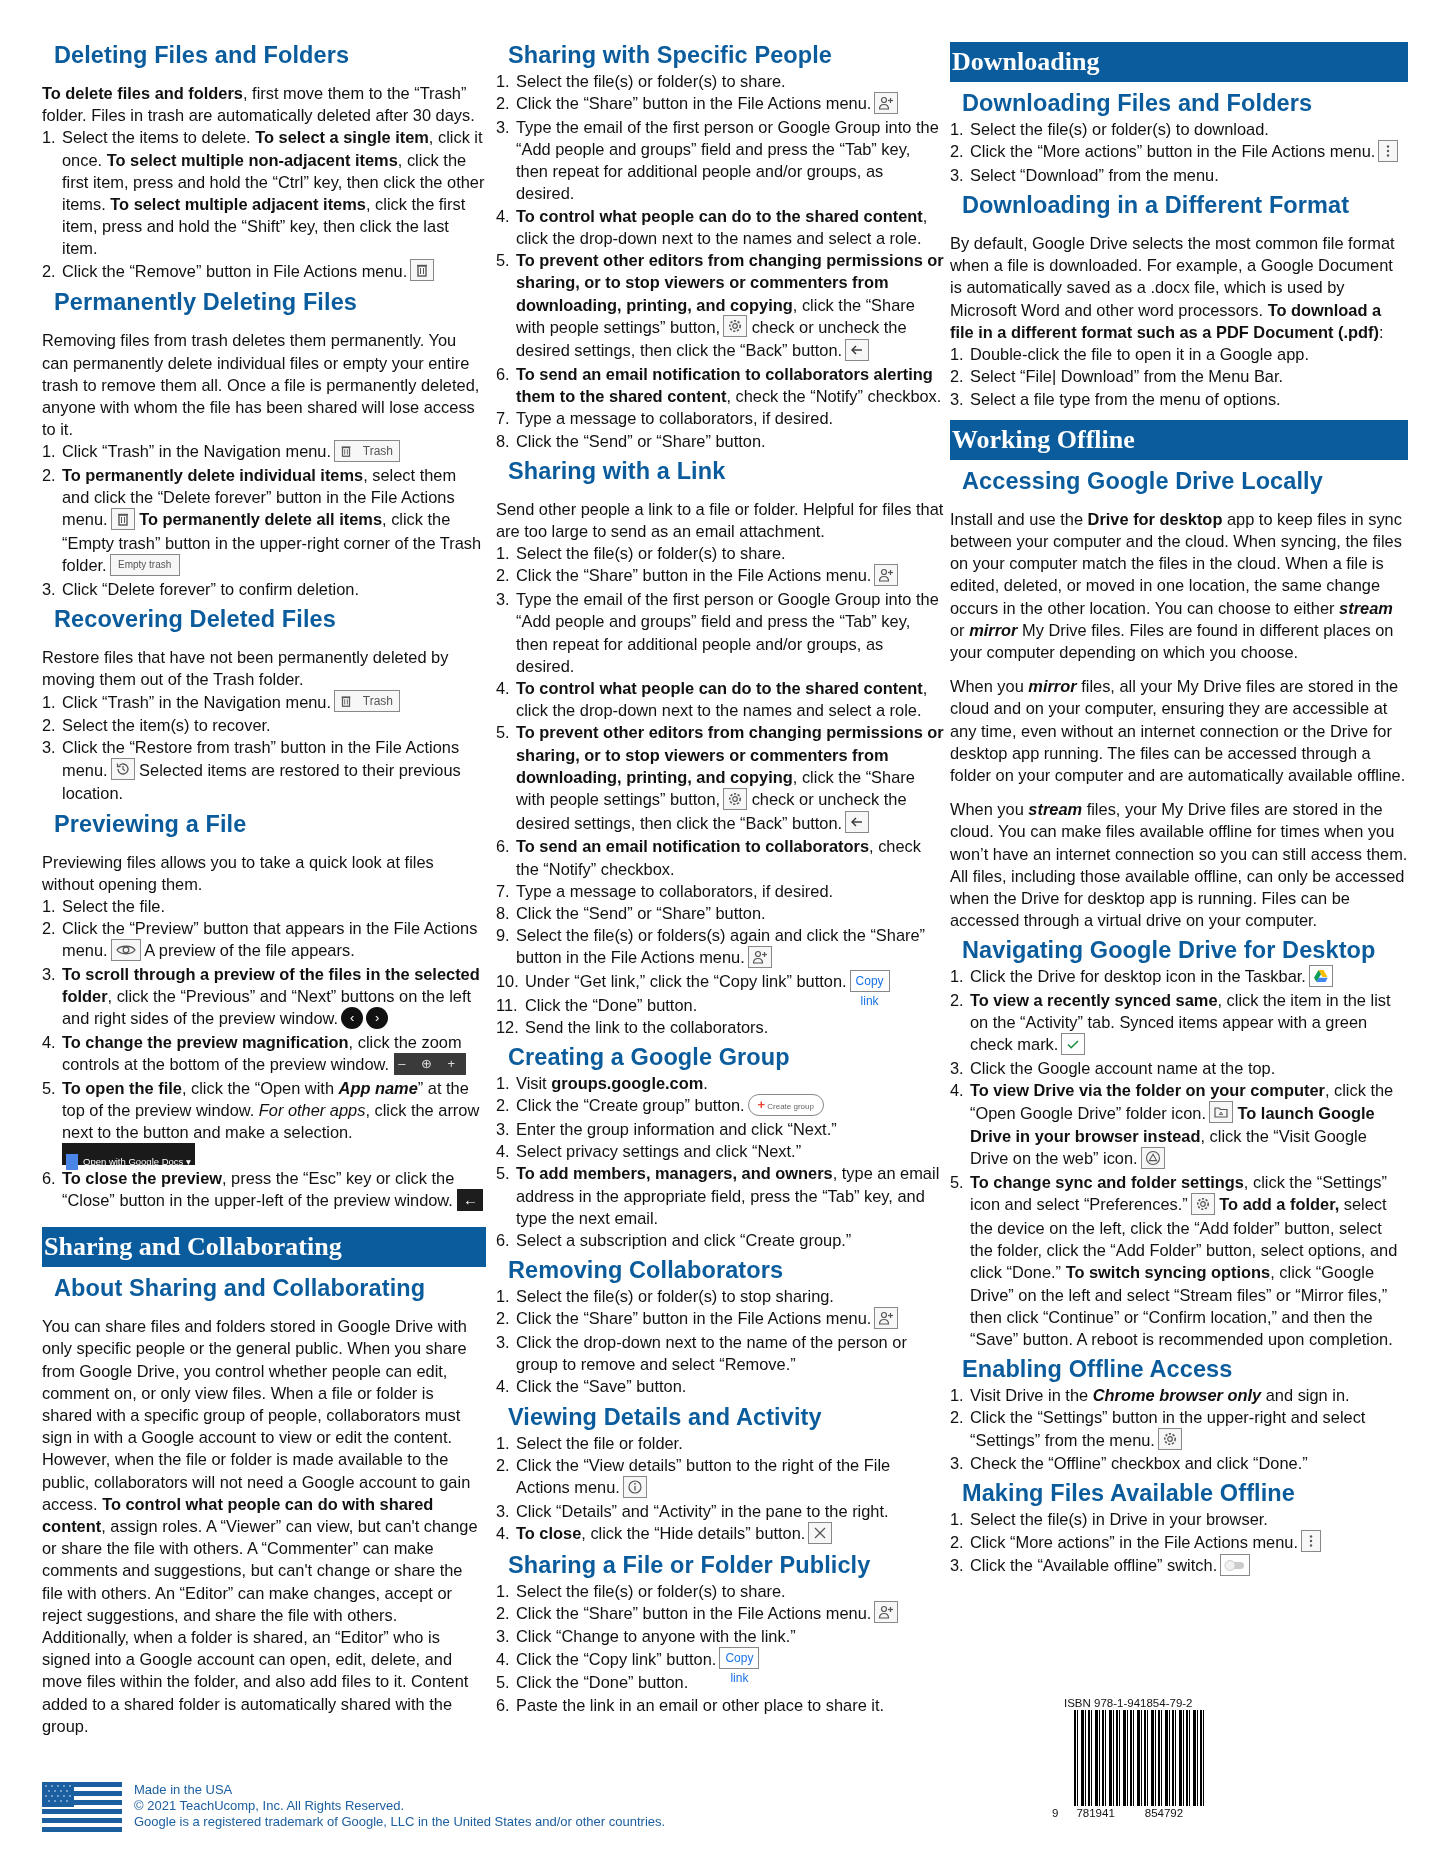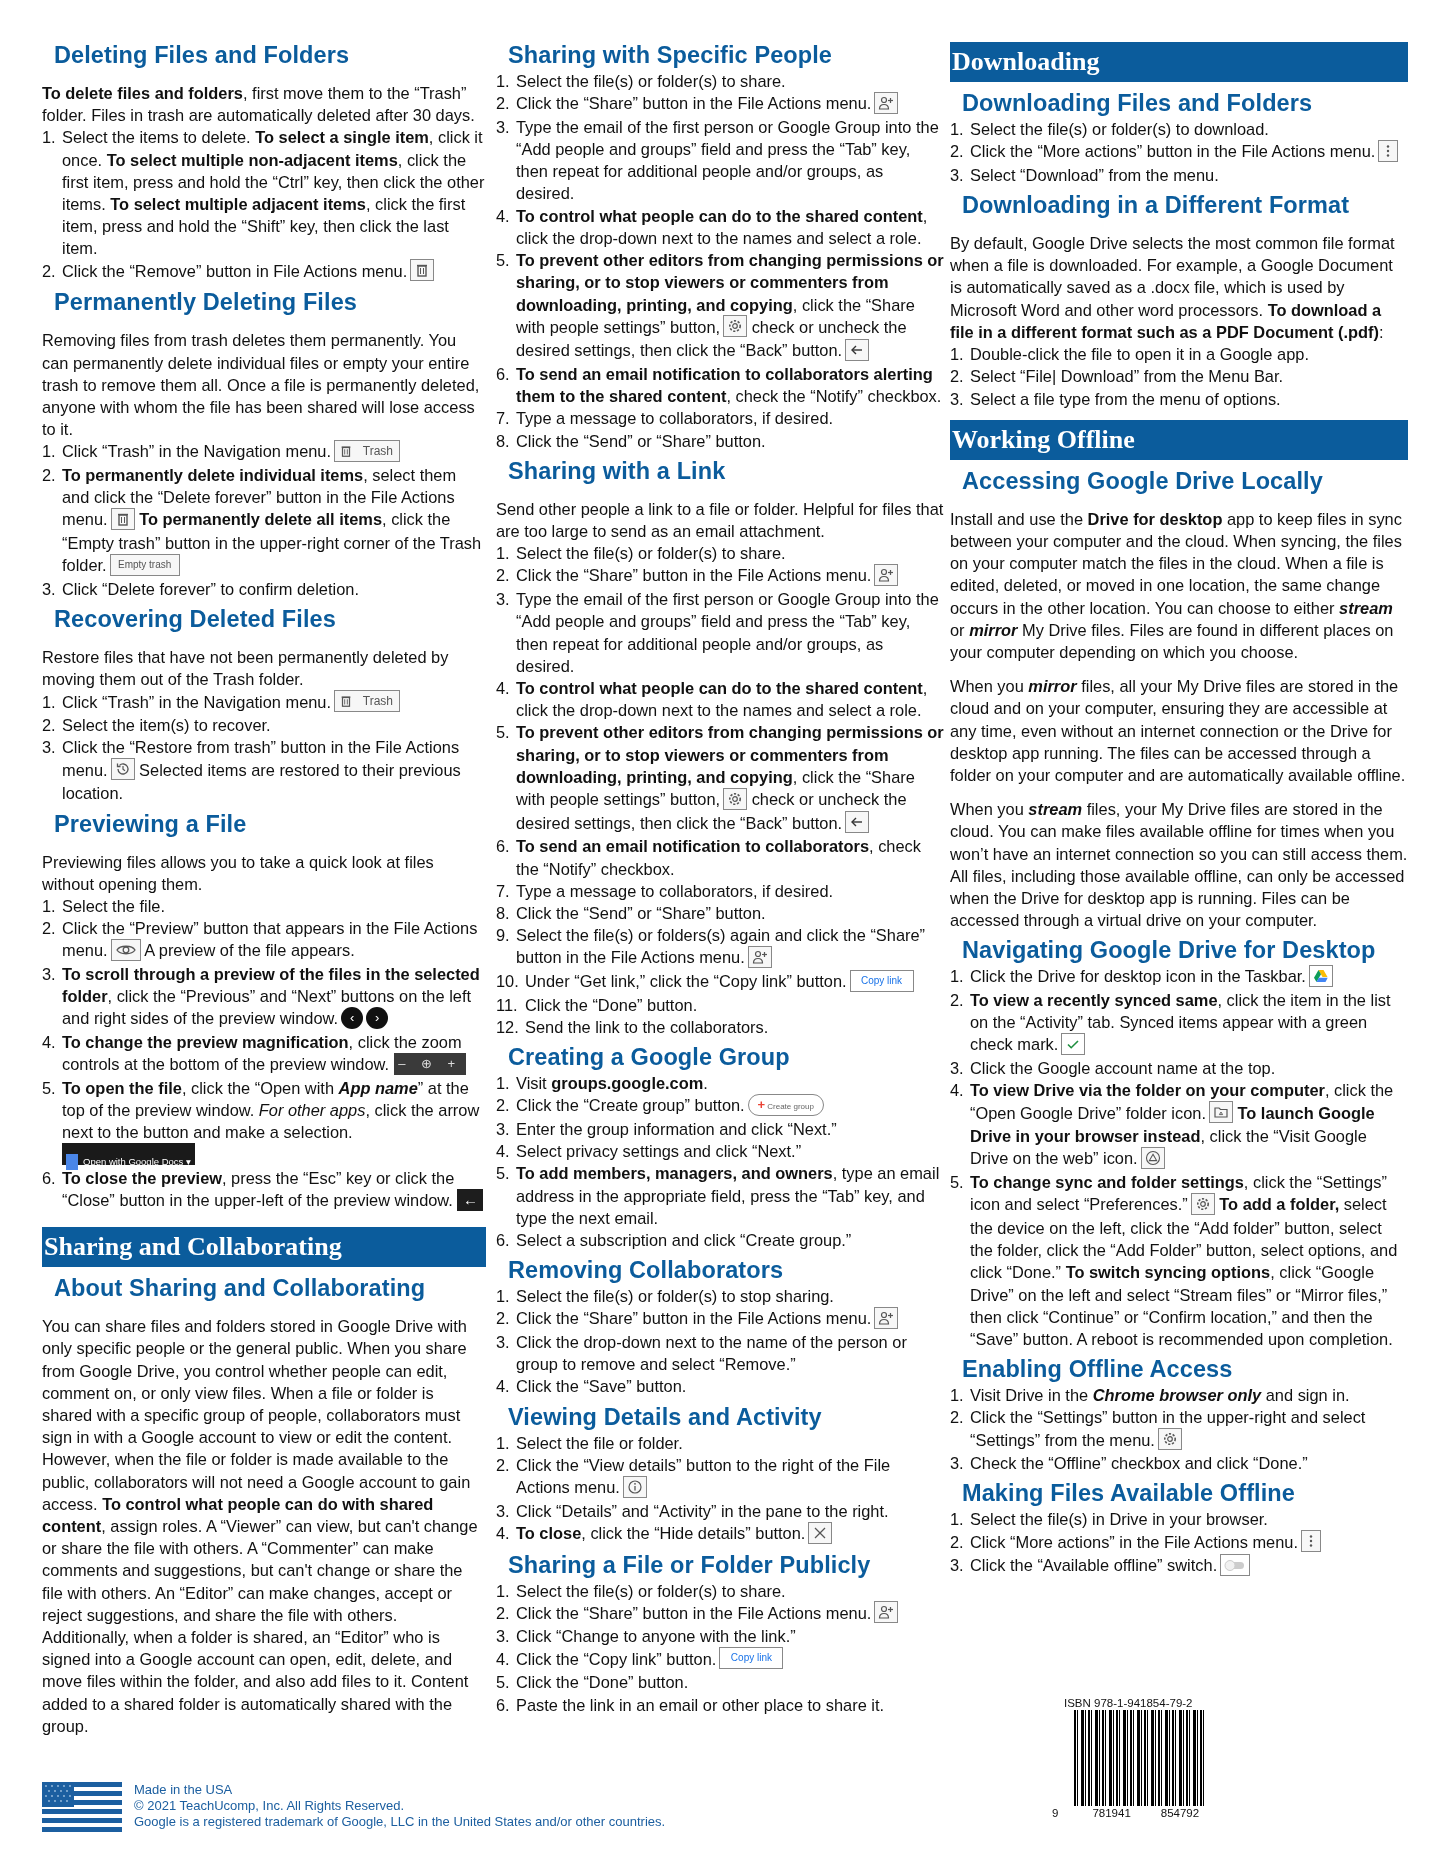--- a/index.html
+++ b/index.html
@@ -21,21 +21,21 @@
   ol.steps li { position: relative; padding-left: 20px; }
   ol.steps li .num { position: absolute; left: 0; top: 0; }
   ol.steps li.wide { padding-left: 29px; }
   b { font-weight: bold; }
   .ib { display: inline-block; vertical-align: middle; border: 1px solid #888; background: #f7f7f7; height: 22px; margin-left: 3px; position: relative; top: -2px; color: #555; font-size: 10px; line-height: 20px; text-align: center; }
   .ib.sq { width: 24px; }
   .ib svg { display: block; margin: 2px auto; }
   .ib.trashnav { width: 66px; text-align: left; padding-left: 4px; }
   .ib.trashnav span.lbl { position: absolute; right: 6px; top: 0; font-size: 12px; color: #555; }
   .ib.empty { width: 70px; font-size: 10px; }
-  .ib.copy { width: 64px; font-size: 10px; color: #1a73e8; background: #fff; }
+  .ib.copy { width: 40px; font-size: 12px; color: #1a73e8; background: #fff; }
   .ib.create { width: 76px; font-size: 8px; color: #666; background: #fff; border-radius: 11px; }
   .darkbtn { display: inline-block; vertical-align: middle; background: #1d1d1d; color: #fff; position: relative; top: -2px; }
   .circ { width: 22px; height: 22px; border-radius: 11px; background: #111; color: #fff; font-size: 13px; line-height: 22px; text-align: center; display: inline-block; vertical-align: middle; margin-left: 3px; position: relative; top: -2px; }
   .zoomctl { width: 72px; height: 22px; background: #3a3a3a; color: #ddd; font-size: 13px; line-height: 22px; text-align: center; letter-spacing: 6px; }
   .openwith { height: 22px; padding: 8px 4px; font-size: 9.5px; line-height: 22px; background: #1a1a1a; }
   .openwith .doc { display: inline-block; width: 12px; height: 16px; background: #4a86e8; vertical-align: middle; margin-right: 5px; position: relative; top: -1px; }
   .backbtn { width: 26px; height: 22px; font-size: 15px; line-height: 22px; text-align: center; }
   .footer { position: absolute; left: 42px; top: 1782px; width: 900px; }
   .flag { position: absolute; left: 0; top: 0; width: 80px; height: 50px; }
   .footer-text { position: absolute; left: 92px; top: 0; color: #1c5fa0; font-size: 13px; line-height: 16px; white-space: nowrap; }
@@ -356,21 +356,21 @@
             </svg></span></li>
     </ol>
   </section>
 </div>
 
 <div class="barcode">
   <div class="isbn">ISBN 978-1-941854-79-2</div>
   <div class="bars"></div>
   <div class="bar-digits">
     <span>9</span>
-      <span style="margin-left:22px">781941</span>
+      <span style="margin-left:6px">781941</span>
       <span style="margin-left:18px">854792</span>
   </div>
 </div>
 
 <div class="footer">
   <svg class="flag" viewBox="0 0 80 50">
     <rect x="0" y="0" width="80" height="50" fill="#fff"></rect>
     <rect x="0" y="0" width="80" height="5" fill="#1c5fa0"></rect>
     <rect x="0" y="9" width="80" height="5" fill="#1c5fa0"></rect>
     <rect x="0" y="18" width="80" height="5" fill="#1c5fa0"></rect>

